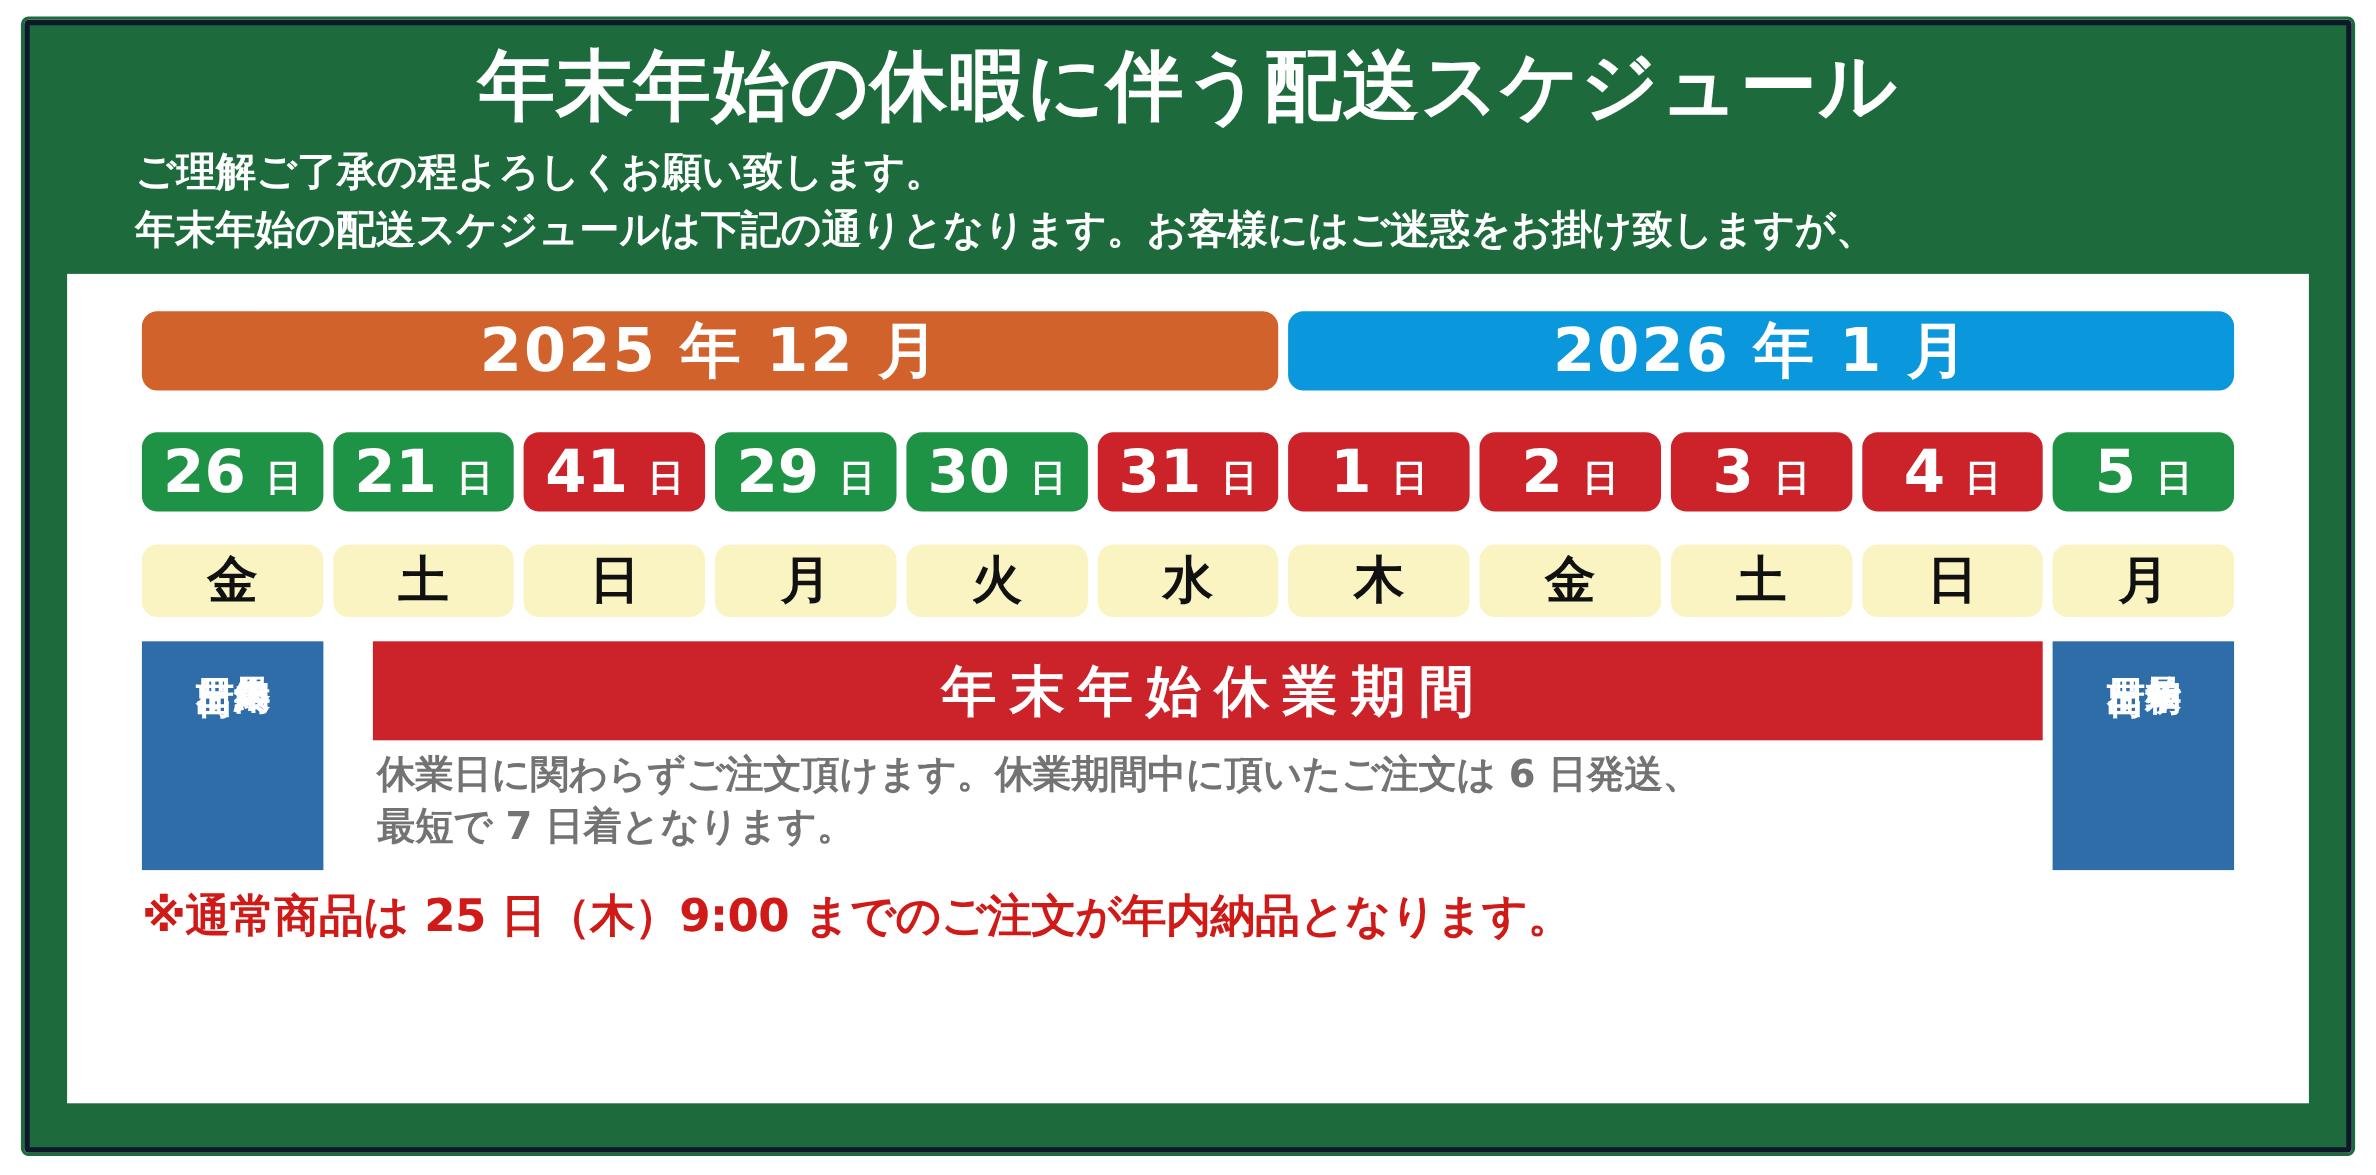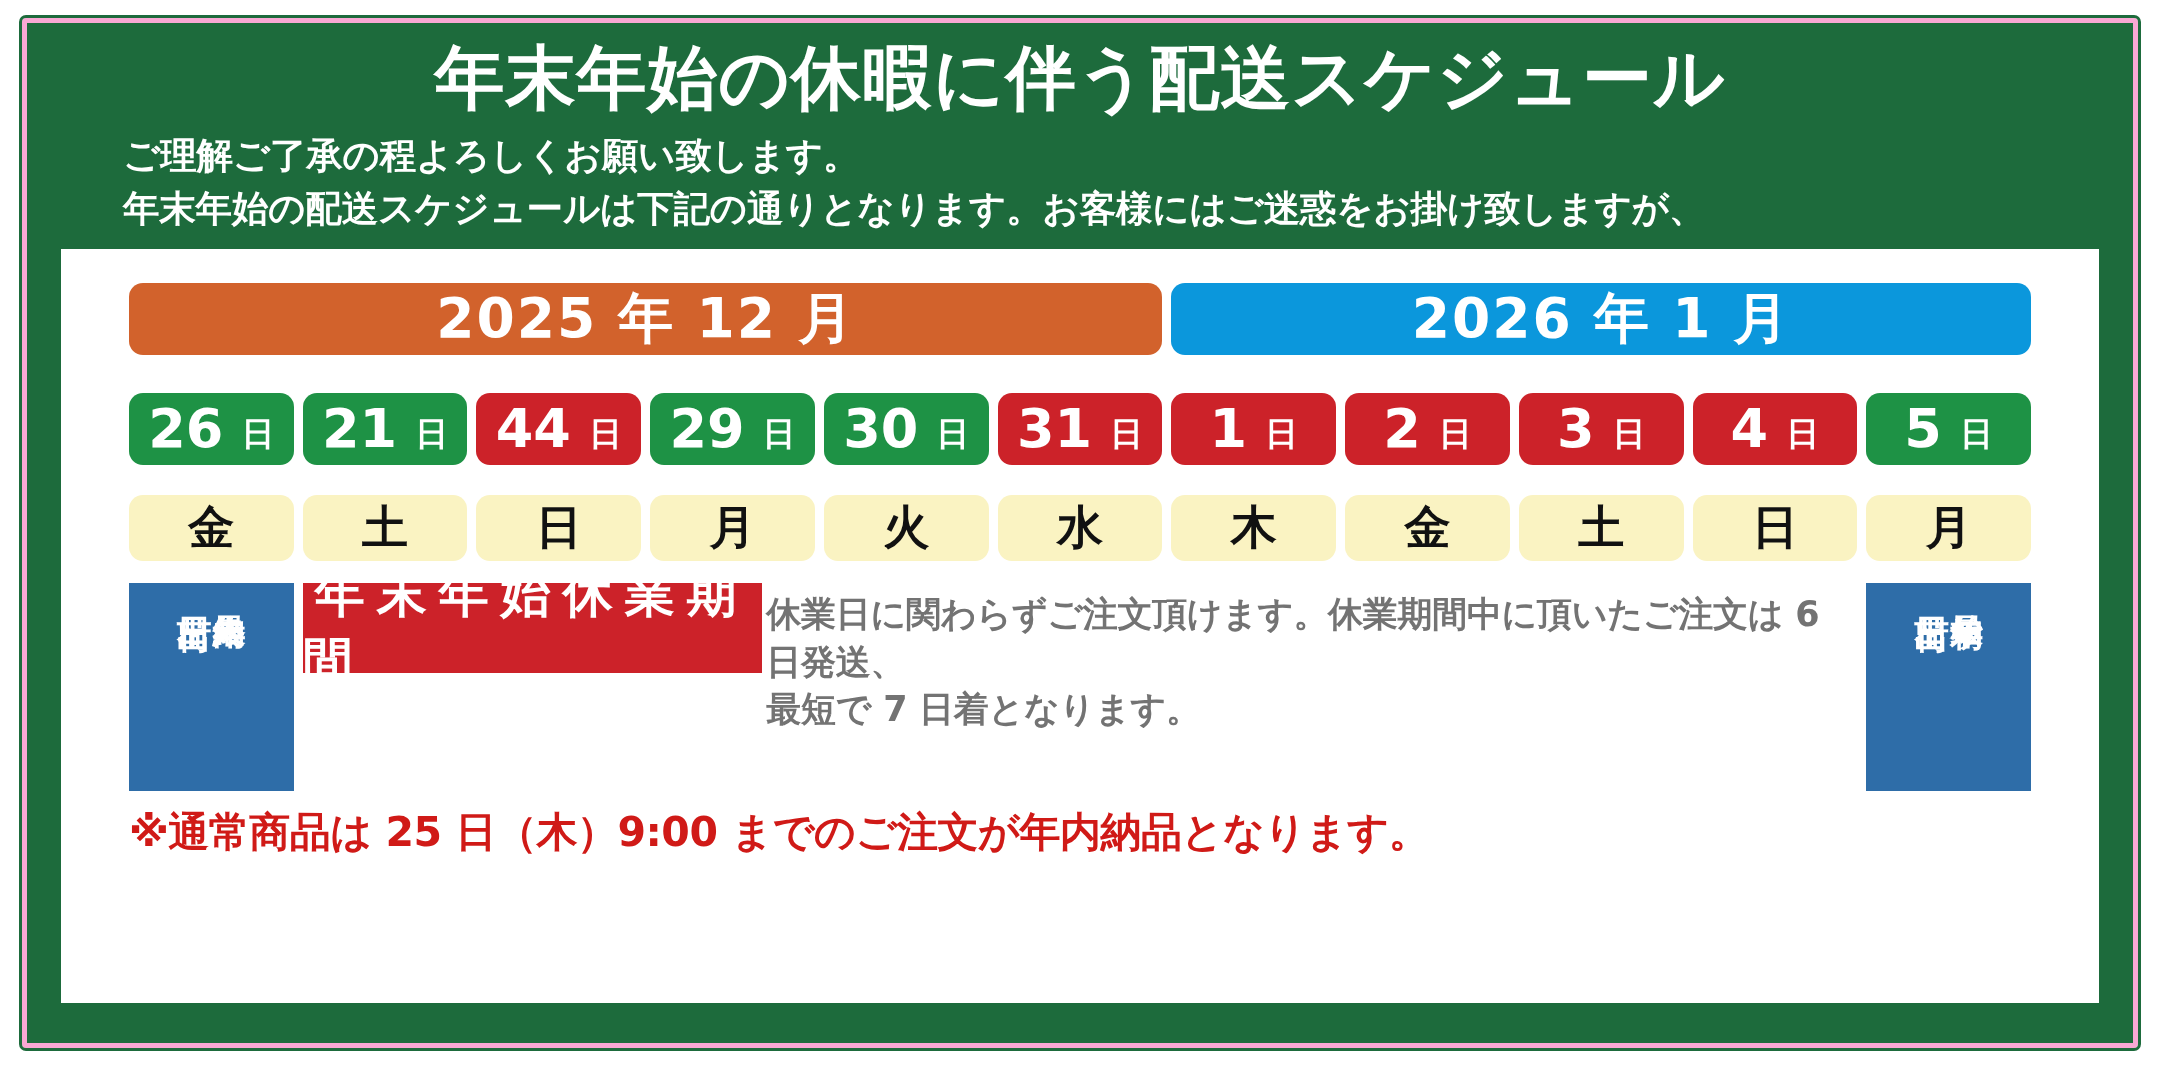--- a/index.html
+++ b/index.html
@@ -7,21 +7,21 @@
     width: 2160px; height: 1068px;
     background: #ffffff;
     font-family: "DejaVu Sans", "Liberation Sans", sans-serif;
     overflow: hidden;
   }
   .banner {
     position: absolute;
     left: 22px; top: 18px;
     width: 2116px; height: 1030px;
     background: #1d6b3c;
-    border: 5px solid #f9a8d4;
+    border: 5px solid #0f172a;
     outline: 3px solid #1d6b3c;
     border-radius: 4px;
     padding: 14px 34px 20px 34px;
   }
   .title {
     color: #ffffff;
     font-size: 70px;
     font-weight: bold;
     text-align: center;
     letter-spacing: 1px;
@@ -119,21 +119,22 @@
     text-orientation: upright;
     font-size: 35px;
     font-weight: bold;
     line-height: 1.0;
     letter-spacing: 0px;
   }
   .vbadge span.small { font-size: 33px; }
   .holidayband {
     grid-column: 2 / span 9;
     display: flex;
-    flex-direction: row;
+    flex-direction: column;
+    margin-left: 36px;
   }
   .holidaytitle {
     background: #cc2229;
     color: #ffffff;
     font-size: 50px;
     font-weight: bold;
     letter-spacing: 12px;
     text-indent: 12px;
     height: 90px;
     display: flex;
@@ -181,21 +182,21 @@
     <div class="grid daterow">
       <div class="datecell c-green">
         <span class="num">26</span>
         <span class="suf">日</span>
       </div>
       <div class="datecell c-green">
         <span class="num">21</span>
         <span class="suf">日</span>
       </div>
       <div class="datecell c-red">
-        <span class="num">44</span>
+        <span class="num">41</span>
         <span class="suf">日</span>
       </div>
       <div class="datecell c-green">
         <span class="num">29</span>
         <span class="suf">日</span>
       </div>
       <div class="datecell c-green">
         <span class="num">30</span>
         <span class="suf">日</span>
       </div>

